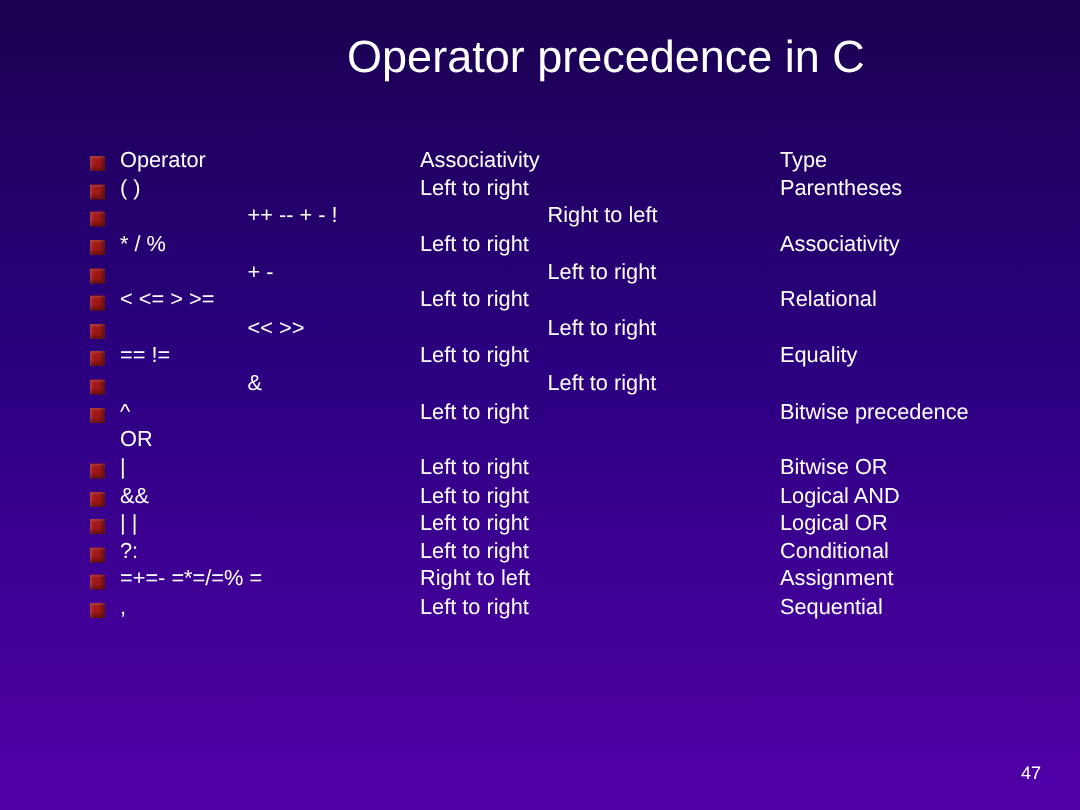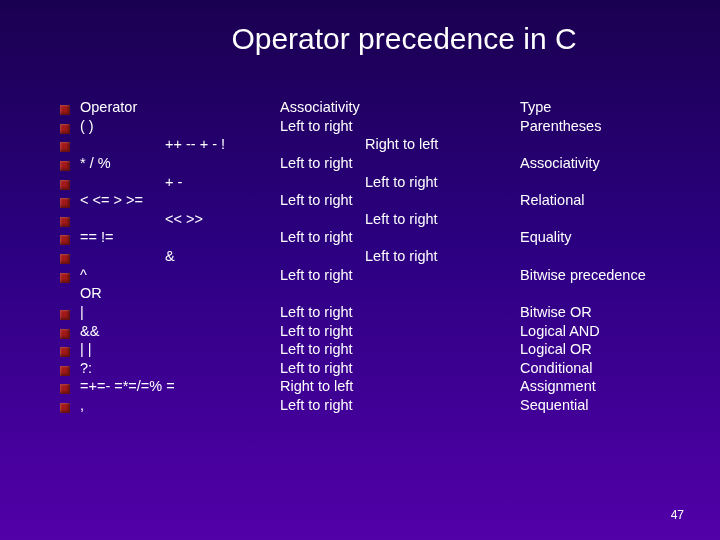--- a/index.html
+++ b/index.html
@@ -59,21 +59,21 @@
   .cols {
     flex: 1;
     display: flex;
     justify-content: center;
   }
   .col-op    { width: 200px; flex: 0 0 200px; }
   .col-assoc { width: 240px; flex: 0 0 240px; }
   .col-type  { flex: 1; }
   .pagenum {
     position: absolute;
-    right: 36px;
+    right: 26px;
     bottom: 18px;
     font-size: 12px;
     color: #fff;
   }
 </style>
 </head>
 <body>
 
 <div class="slide">
 

